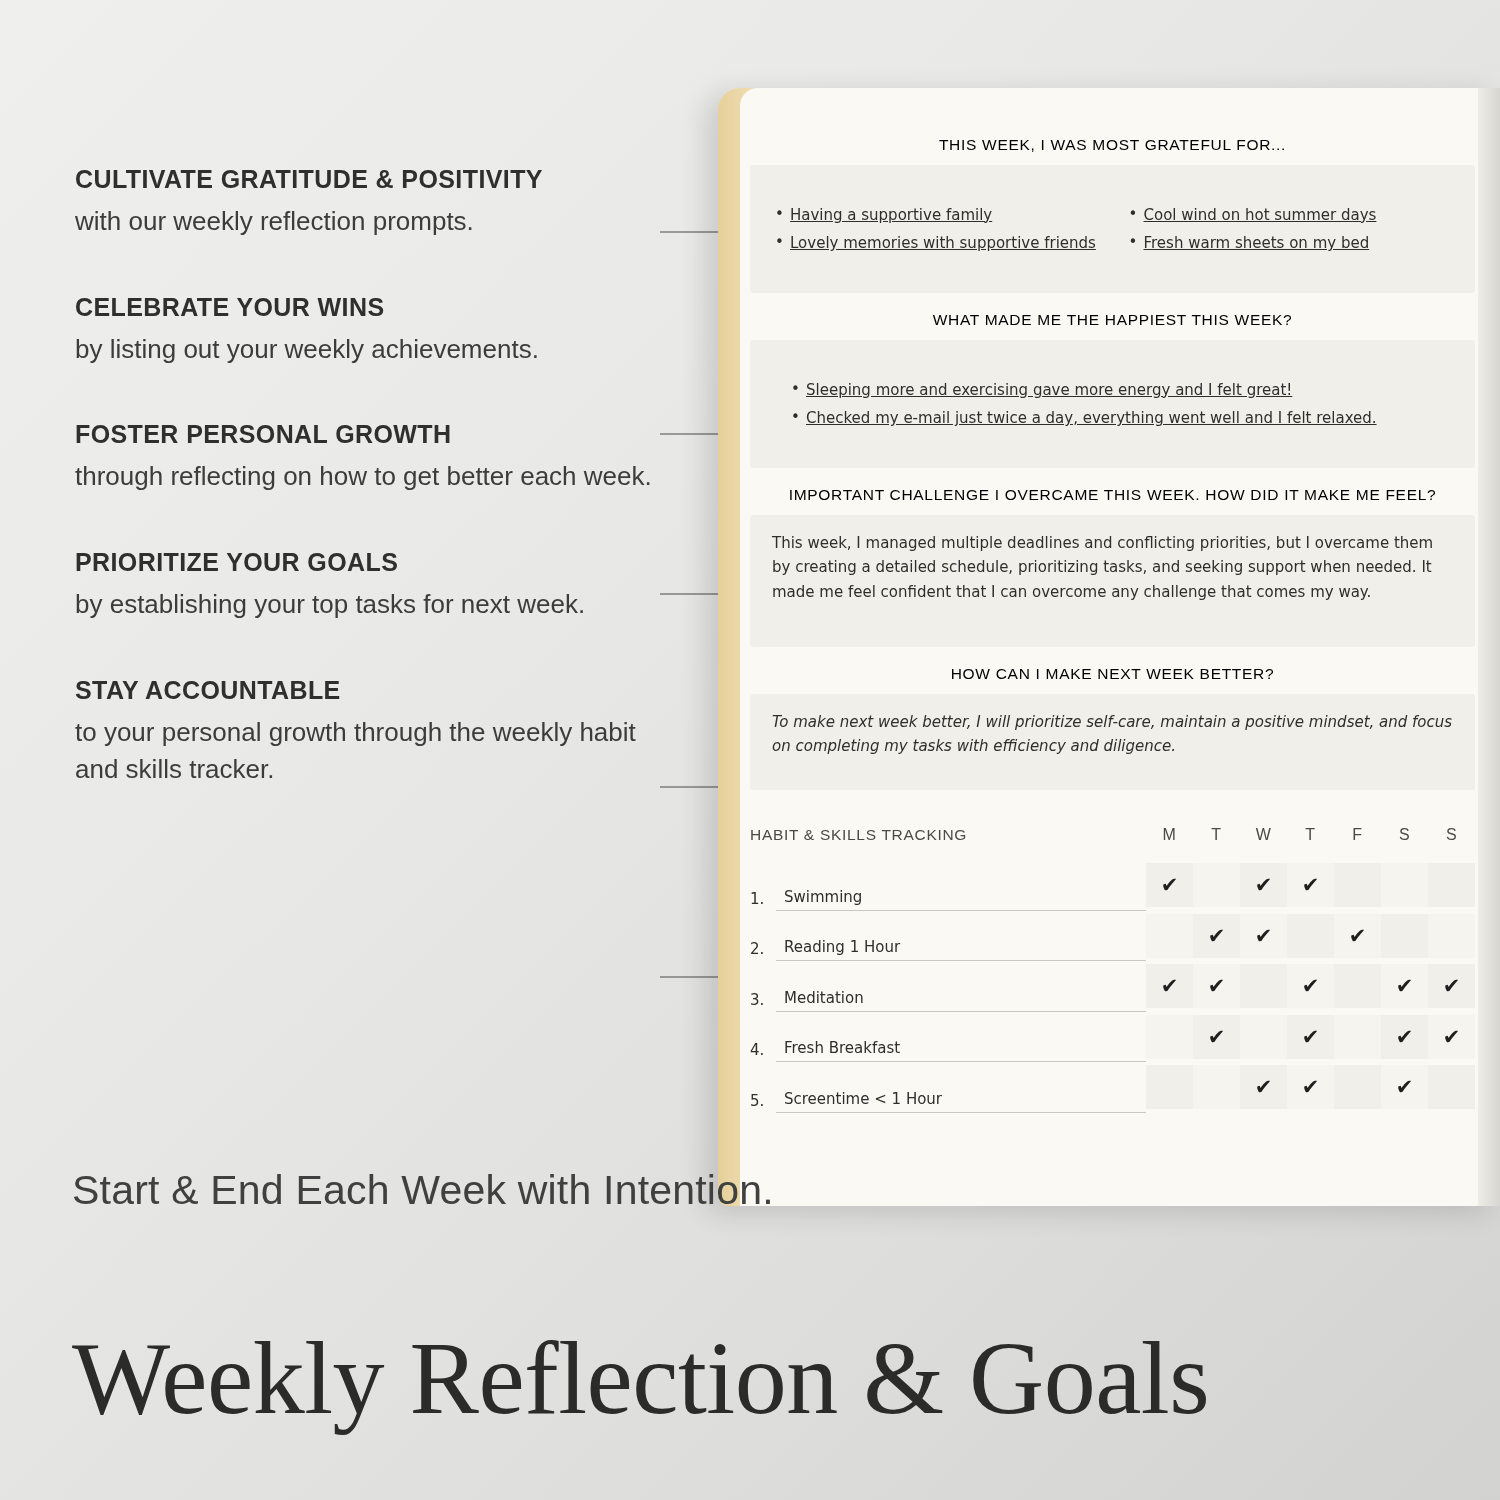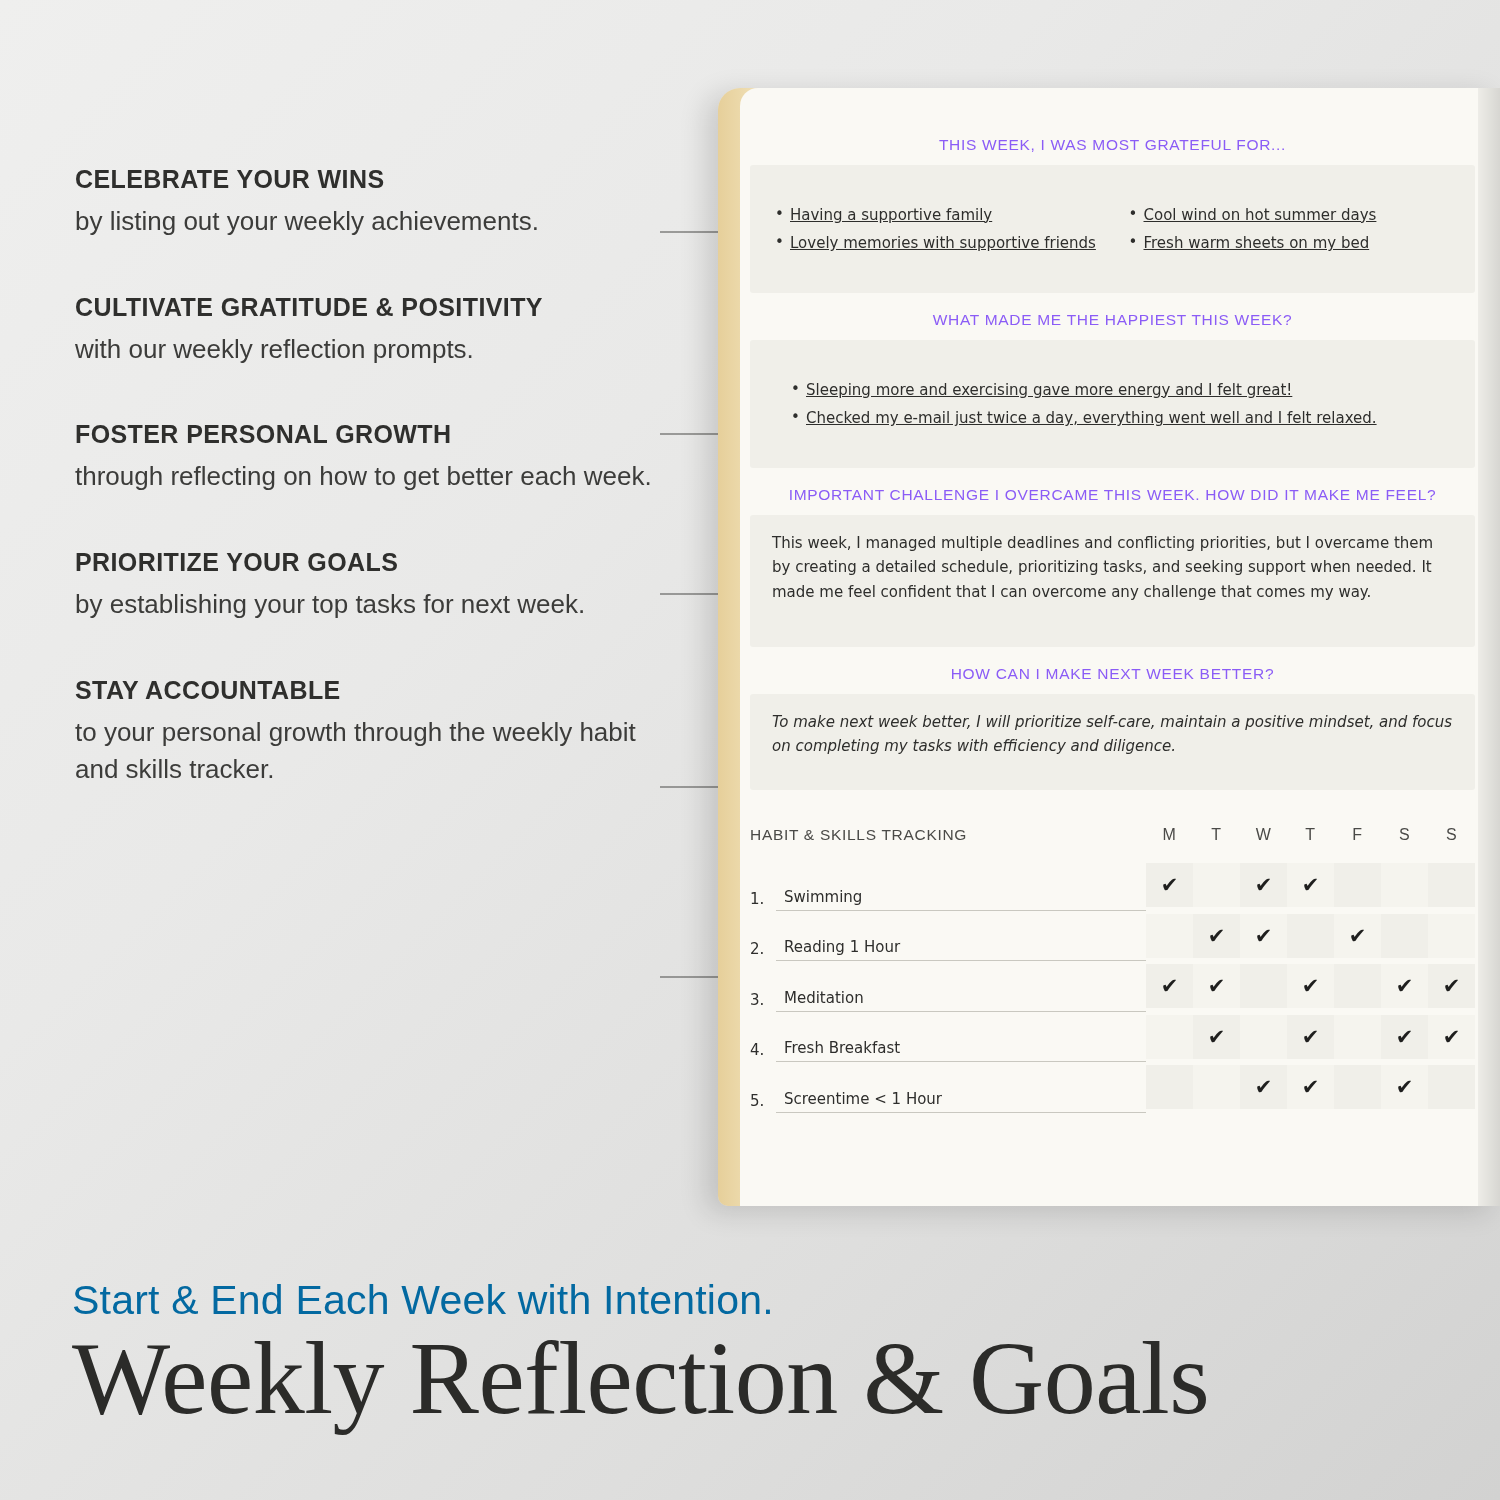--- a/index.html
+++ b/index.html
@@ -79,21 +79,21 @@
     right: 0; top: 0;
     width: 22px; height: 1118px;
     background: linear-gradient(90deg, rgba(0,0,0,0.05), rgba(0,0,0,0.14));
   }
 
   .section { margin-bottom: 18px; }
   .prompt {
     text-align: center;
     font-size: 15.5px;
     letter-spacing: 0.7px;
-    color: #8b5cf6;
+    color: #000000;
     margin-bottom: 11px;
     font-weight: 400;
   }
   .answer-box {
     background: #f0efe9;
     border-radius: 3px;
     padding: 16px 22px;
   }
   .hand {
     font-family: "DejaVu Sans", sans-serif;
@@ -187,47 +187,47 @@
     line-height: 44px;
     font-size: 21px;
     color: #1f1f1e;
   }
   .cell.alt { background: #f5f4ee; }
 
   
   .tagline {
     position: absolute;
     left: 72px;
-    top: 1277px;
+    top: 1167px;
     font-size: 41px;
     font-weight: 300;
-    color: #0369a1;
+    color: #404040;
     letter-spacing: 0.2px;
   }
   .headline {
     position: absolute;
     left: 72px;
     top: 1318px;
     font-family: "Liberation Serif", serif;
     font-size: 104px;
     color: #2b2b29;
     letter-spacing: -0.5px;
   }
 </style>
 </head>
 <body>
 
 <div class="features">
   <div class="feature">
+    <div class="feature-title">CULTIVATE GRATITUDE &amp; POSITIVITY</div>
+    <div class="feature-desc">with our weekly reflection prompts.</div>
+  </div>
+  <div class="feature">
     <div class="feature-title">CELEBRATE YOUR WINS</div>
     <div class="feature-desc">by listing out your weekly achievements.</div>
-  </div>
-  <div class="feature">
-    <div class="feature-title">CULTIVATE GRATITUDE &amp; POSITIVITY</div>
-    <div class="feature-desc">with our weekly reflection prompts.</div>
   </div>
   <div class="feature">
     <div class="feature-title">FOSTER PERSONAL GROWTH</div>
     <div class="feature-desc">through reflecting on how to get better each week.</div>
   </div>
   <div class="feature">
     <div class="feature-title">PRIORITIZE YOUR GOALS</div>
     <div class="feature-desc">by establishing your top tasks for next week.</div>
   </div>
   <div class="feature">

